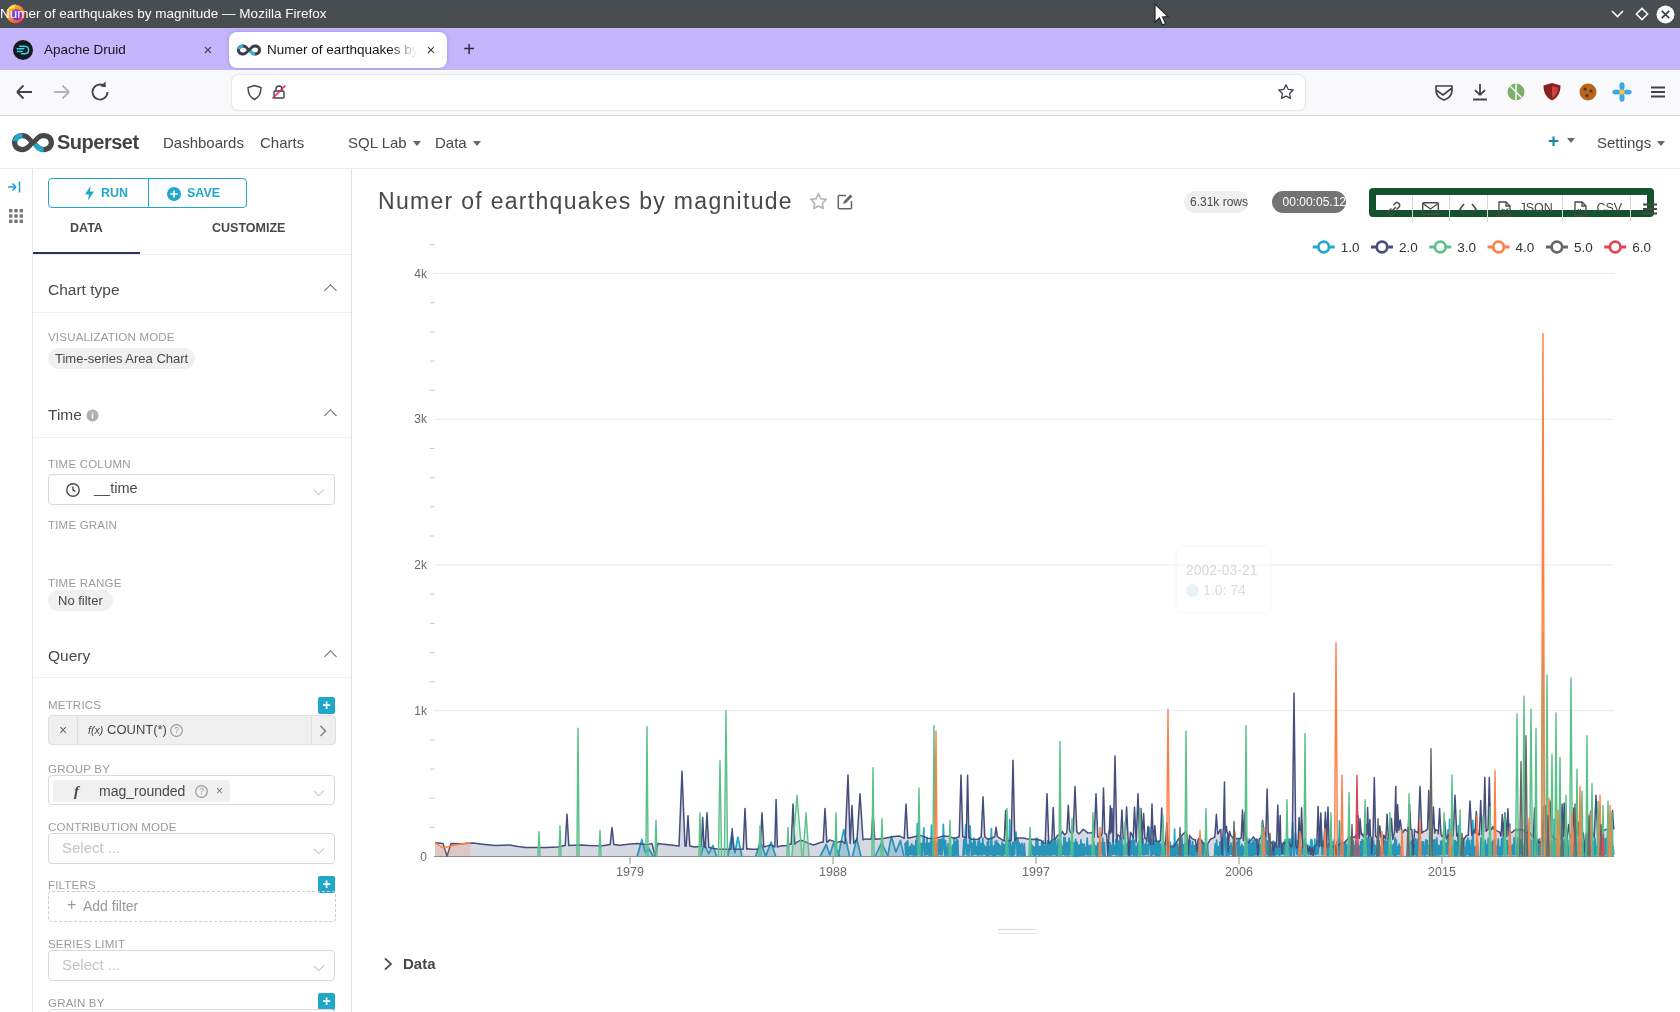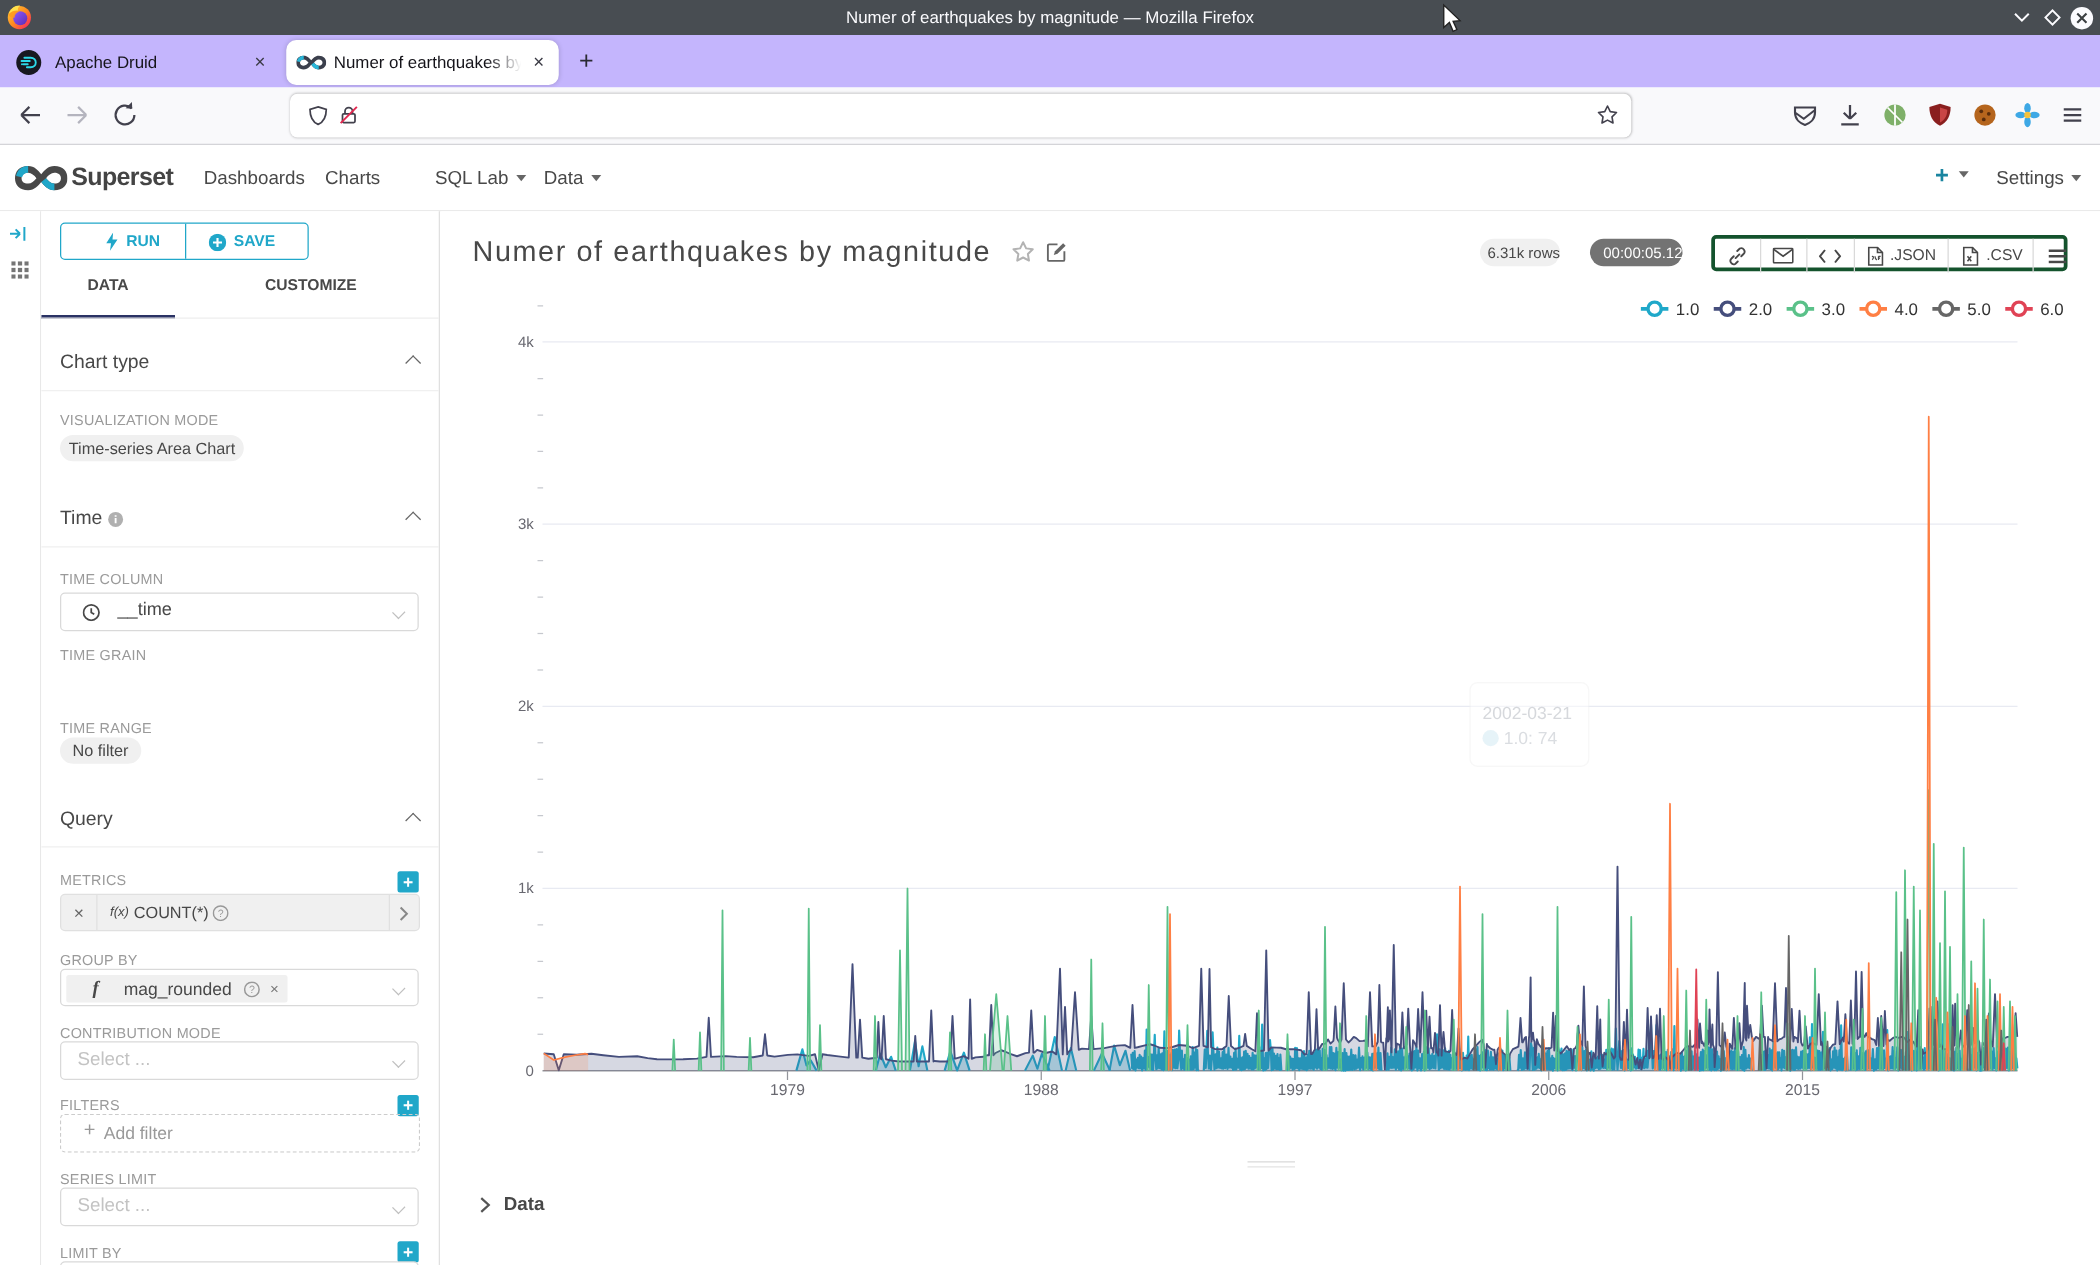--- a/index.html
+++ b/index.html
@@ -1,18 +1,18 @@
 <!DOCTYPE html>
 <html><head><meta charset="utf-8"><title>Numer of earthquakes by magnitude — Mozilla Firefox</title>
 <style>
 *{margin:0;padding:0;box-sizing:border-box}
 html,body{width:1680px;height:1012px;overflow:hidden;font-family:"Liberation Sans",sans-serif;background:#fff}
 .abs{position:absolute}
 .titlebar{position:absolute;left:0;top:0;width:1680px;height:28px;background:#484d52;color:#fbfbfe}
-.titlebar .ttext{position:absolute;left:0;right:0;top:6px;text-align:center;font-size:13.5px;color:#fbfbfe}
+.titlebar .ttext{position:absolute;left:0;right:0;top:6px;font-size:13.5px;color:#fbfbfe}
 .tabbar{position:absolute;left:0;top:28px;width:1680px;height:42px;background:#c4b5fd}
 .tab{position:absolute;top:4px;height:36px;border-radius:8px;font-size:13.5px;color:#15141a}
 .tab.inactive{left:4px;width:220px}
 .tab.active{left:229px;width:218px;background:#fff;box-shadow:0 0 4px rgba(0,0,0,.18)}
 .tabclose{position:absolute;top:10px;width:16px;height:16px;font-size:15px;color:#3a3a44;text-align:center;line-height:16px}
 .toolbar{position:absolute;left:0;top:70px;width:1680px;height:46px;background:#f9f9fb;border-bottom:1px solid #d4d4d8}
 .urlbox{position:absolute;left:232px;top:5px;width:1073px;height:35px;background:#fff;border-radius:6px;box-shadow:0 0 2px rgba(0,0,0,.25);font-size:14.2px}
 .navbtn{position:absolute;top:6px;width:32px;height:32px;color:#5b5b66}
 .snav{position:absolute;left:0;top:116px;width:1680px;height:53px;background:#fff;border-bottom:1px solid #eaeaea}
 .snav .brand{position:absolute;left:57px;top:15px;font-size:20px;font-weight:bold;color:#444;letter-spacing:-.5px}
@@ -26,21 +26,21 @@
 .chev{position:absolute;right:16px;width:9px;height:9px;border-left:1.6px solid #666;border-top:1.6px solid #666;transform:rotate(45deg)}
 .lbl{font-size:11.5px;color:#9a9a9a;letter-spacing:.2px}
 .selbox{position:absolute;left:15px;width:287px;height:31px;border:1px solid #d9d9d9;border-radius:4px;background:#fff;font-size:14.5px;color:#484848}
 .selbox .dn{position:absolute;right:11px;top:11px;width:8px;height:8px;border-left:1.5px solid #bfbfbf;border-bottom:1.5px solid #bfbfbf;transform:rotate(-45deg) scale(1,.9)}
 .pill{display:inline-block;background:#f0f0f0;border-radius:11px;font-size:13px;color:#484848}
 .plus{position:absolute;right:16px;width:17px;height:17px;background:#20a7c9;border-radius:2px;color:#fff;font-size:14px;line-height:16px;text-align:center;font-weight:bold}
 .ph{color:#c3c3c3;font-size:15px}
 .cpanel{position:absolute;left:353px;top:169px;width:1327px;height:843px;background:#fff}
 .ctitle{position:absolute;left:25px;top:19px;font-size:23px;letter-spacing:1.3px;color:#484848}
 .rowpill{position:absolute;top:22px;height:22px;border-radius:11px;font-size:12px;line-height:22px;text-align:right}
-.btngroup{position:absolute;left:1016px;top:18.5px;width:285px;height:29px;border:3px solid #14532d;border-radius:4px;color:#484848}
+.btngroup{position:absolute;left:1016px;top:18.5px;width:285px;height:29px;border:7px solid #14532d;border-radius:4px;color:#484848}
 .btngroup .sep{position:absolute;top:0;width:1px;height:27px;background:#d9d9d9}
 .datasec{position:absolute;left:50px;top:786px;font-size:15px;font-weight:bold;color:#484848}
 </style></head>
 <body>
 
 <div class="titlebar">
   <svg class="abs" style="left:5px;top:3px" width="21" height="21" viewBox="0 0 21 21">
     <defs>
       <linearGradient id="ffo" x1="0" y1="0" x2="1" y2="1">
           <stop offset="0" stop-color="#ffd43c"></stop>
@@ -276,21 +276,21 @@
   <div class="plus" style="top:707px">+</div>
   <div class="abs" style="left:15px;top:722px;width:288px;height:31px;border:1px dashed #ccc;border-radius:4px;color:#999;font-size:14px">
     <span class="abs" style="left:18px;top:4px;font-size:16px">+</span>
       <span class="abs" style="left:34px;top:6px">Add filter</span>
   </div>
   <div class="lbl abs" style="left:15px;top:769px">SERIES LIMIT</div>
   <div class="selbox" style="top:781px">
       <span class="abs ph" style="left:13px;top:5px">Select ...</span>
       <div class="dn"></div>
     </div>
-  <div class="lbl abs" style="left:15px;top:828px">LIMIT BY</div>
+  <div class="lbl abs" style="left:15px;top:828px">GRAIN BY</div>
   <div class="plus" style="top:824px">+</div>
   <div class="selbox" style="top:840px"></div>
 </div>
 
 <div class="cpanel">
   <div class="ctitle">Numer of earthquakes by magnitude</div>
   <svg class="abs" style="left:456px;top:23px" width="19" height="19" viewBox="0 0 19 19">
       <path d="M9.5 1.8 L11.9 6.7 L17.2 7.4 L13.3 11.2 L14.2 16.5 L9.5 14 L4.8 16.5 L5.7 11.2 L1.8 7.4 L7.1 6.7 Z" fill="none" stroke="#b3b3b3" stroke-width="1.6" stroke-linejoin="round"></path>
     </svg>
   <svg class="abs" style="left:484px;top:24px" width="17" height="17" viewBox="0 0 17 17">

